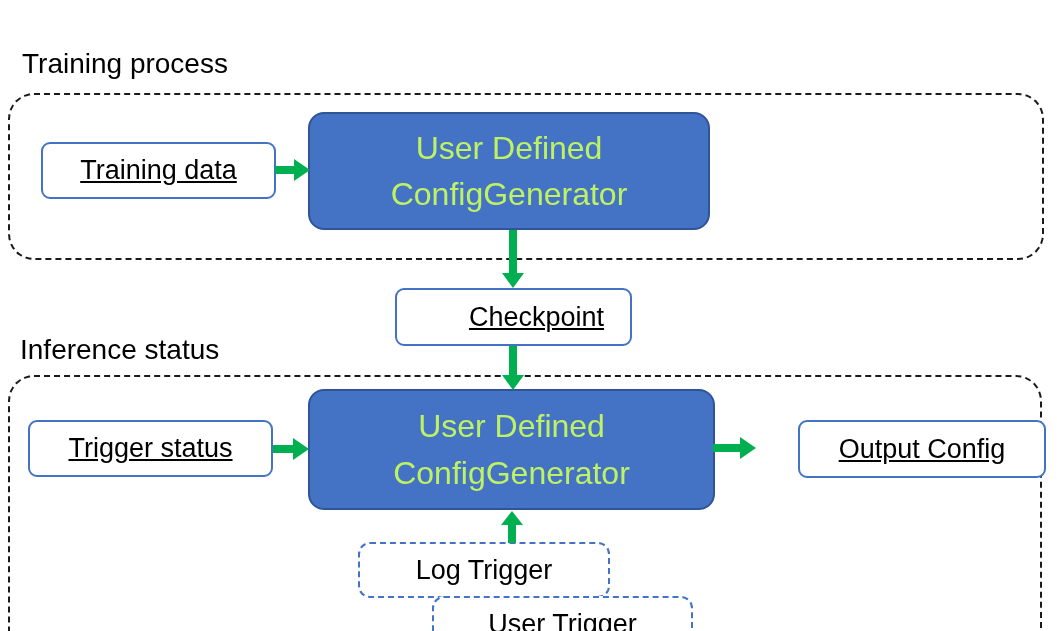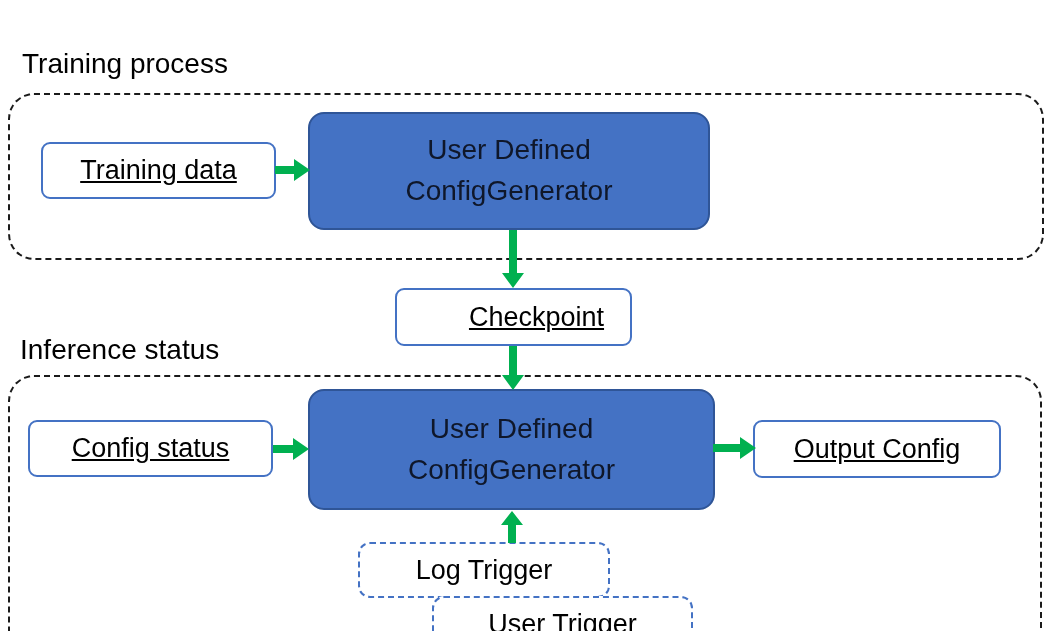--- a/index.html
+++ b/index.html
@@ -40,22 +40,22 @@
   }
   .blue-box {
     position: absolute;
     background: #4472C4;
     border: 2.5px solid #2F5597;
     border-radius: 16px;
     display: flex;
     flex-direction: column;
     align-items: center;
     justify-content: center;
-    color: #0f172a;
-    font-size: 28px;
+    color: #bef264;
+    font-size: 32px;
     line-height: 1.45;
     text-align: center;
   }
   .trigger-box {
     position: absolute;
     background: #ffffff;
     border: 2px dashed #4472C4;
     border-radius: 12px;
     display: flex;
     align-items: center;
@@ -82,28 +82,28 @@
 
   <div class="white-box" style="left:41px; top:97px; width:235px; height:57px;">Training data</div>
 
   <div class="blue-box" style="left:308px; top:67px; width:402px; height:118px;">
     <span>User Defined</span>
     <span>ConfigGenerator</span>
   </div>
 
   <div class="white-box" style="left:395px; top:243px; width:237px; height:58px;padding-left:46px;">Checkpoint</div>
 
-  <div class="white-box" style="left:28px; top:375px; width:245px; height:57px;">Config status</div>
+  <div class="white-box" style="left:28px; top:375px; width:245px; height:57px;">Trigger status</div>
 
   <div class="blue-box" style="left:308px; top:344px; width:407px; height:121px;">
     <span>User Defined</span>
     <span>ConfigGenerator</span>
   </div>
 
-  <div class="white-box" style="left:753px; top:375px; width:248px; height:58px;">Output Config</div>
+  <div class="white-box" style="left:798px; top:375px; width:248px; height:58px;">Output Config</div>
 
   <div class="trigger-box" style="left:358px; top:497px; width:252px; height:56px;">Log Trigger</div>
 
   <div class="trigger-box" style="left:432px; top:551px; width:261px; height:56px;">User Trigger</div>
 
   <div class="arrow" style="left:275px; top:113px;">
     <svg width="35" height="24" viewBox="0 0 35 24">
       <polygon points="0,8 19,8 19,1 35,12 19,23 19,16 0,16" fill="#00B050"></polygon>
     </svg>
   </div>

